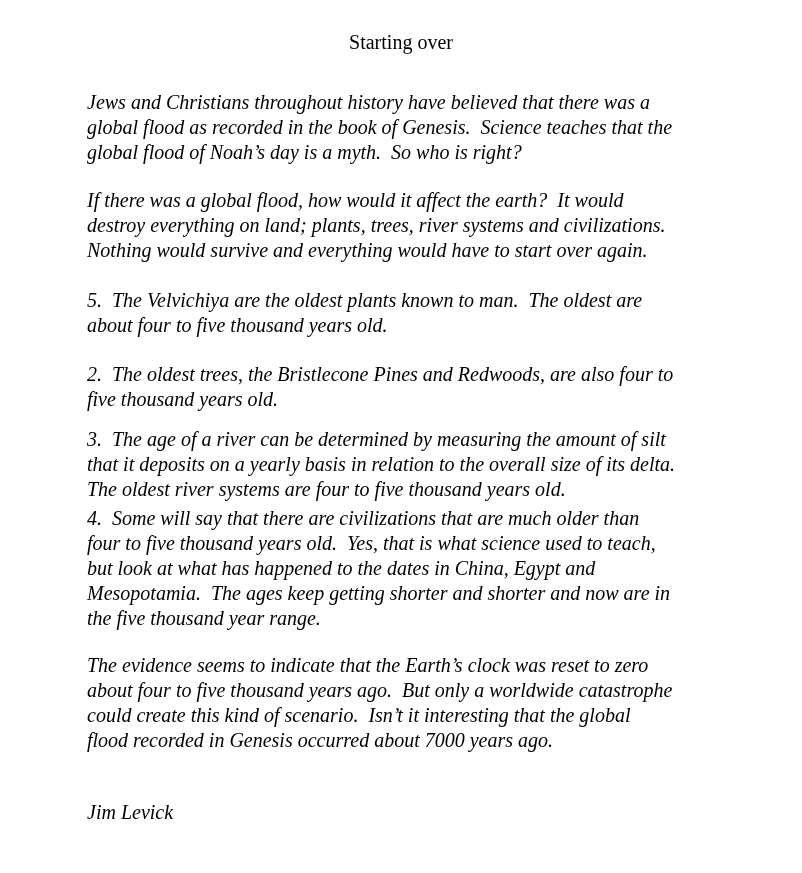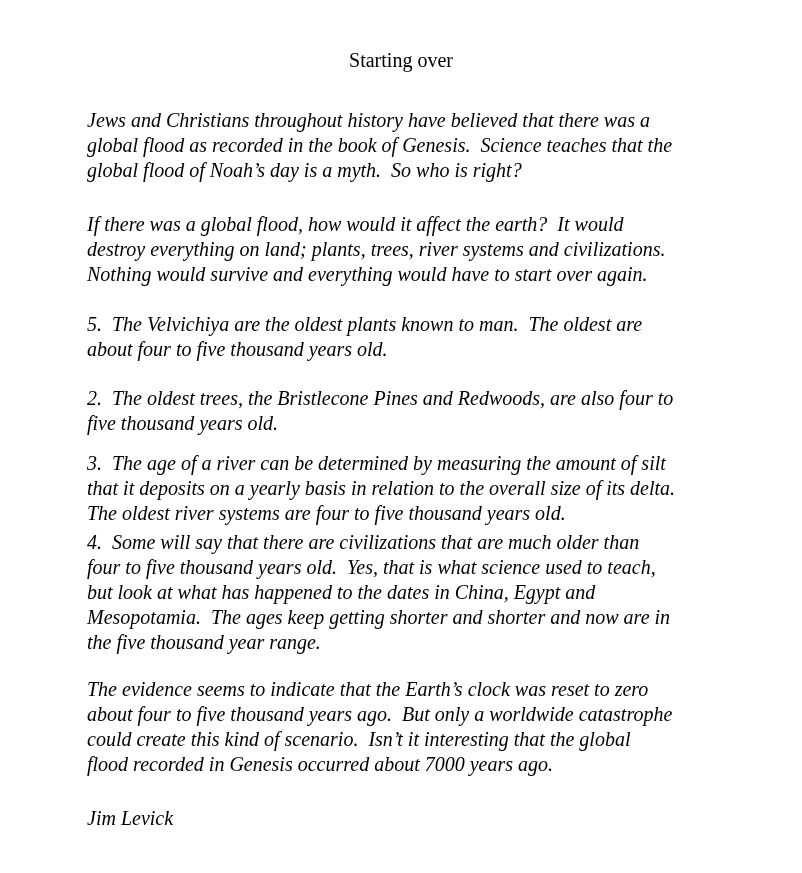--- a/index.html
+++ b/index.html
@@ -10,45 +10,45 @@
   .page {
     position: relative;
     width: 802px;
     height: 873px;
     background: #ffffff;
     color: #000000;
     font-family: "Liberation Serif", "DejaVu Serif", serif;
     font-size: 20px;
     line-height: 25px;
     box-sizing: border-box;
-    padding-top: 48px;
+    padding-top: 30px;
     overflow: hidden;
   }
   .doc-title {
     text-align: center;
     width: 100%;
     white-space: pre-wrap;
   }
   .content {
     padding-left: 87px;
     padding-right: 10px;
     font-style: italic;
   }
   .content p {
     margin: 0;
     white-space: pre-wrap; 
   }
   .content p:nth-child(1) { margin-top: 35px; }
-  .content p:nth-child(2) { margin-top: 29px; }
+  .content p:nth-child(2) { margin-top: 23px; }
   .content p:nth-child(3) { margin-top: 25px; }
   .content p:nth-child(4) { margin-top: 24px; }
   .content p:nth-child(5) { margin-top: 15px; }
   .content p:nth-child(6) { margin-top: 4px; }
   .content p:nth-child(7) { margin-top: 22px; }
-  .content p:nth-child(8) { margin-top: 29px; }
+  .content p:nth-child(8) { margin-top: 47px; }
 </style>
 </head>
 <body>
 
 <div class="page">
   <div class="doc-title">Starting over</div>
   <div class="content">
     <p>Jews and Christians throughout history have believed that there was a
 global flood as recorded in the book of Genesis.  Science teaches that the
 global flood of Noah’s day is a myth.  So who is right?</p>

